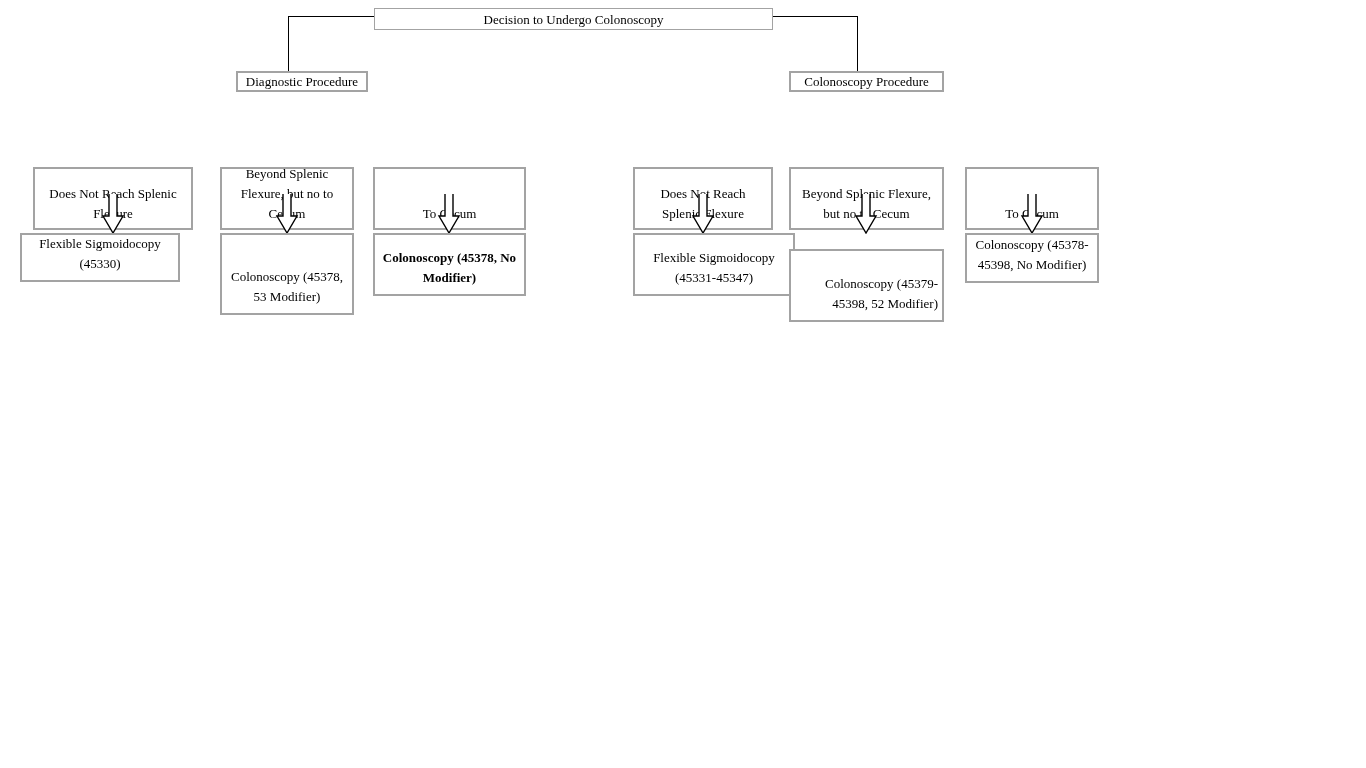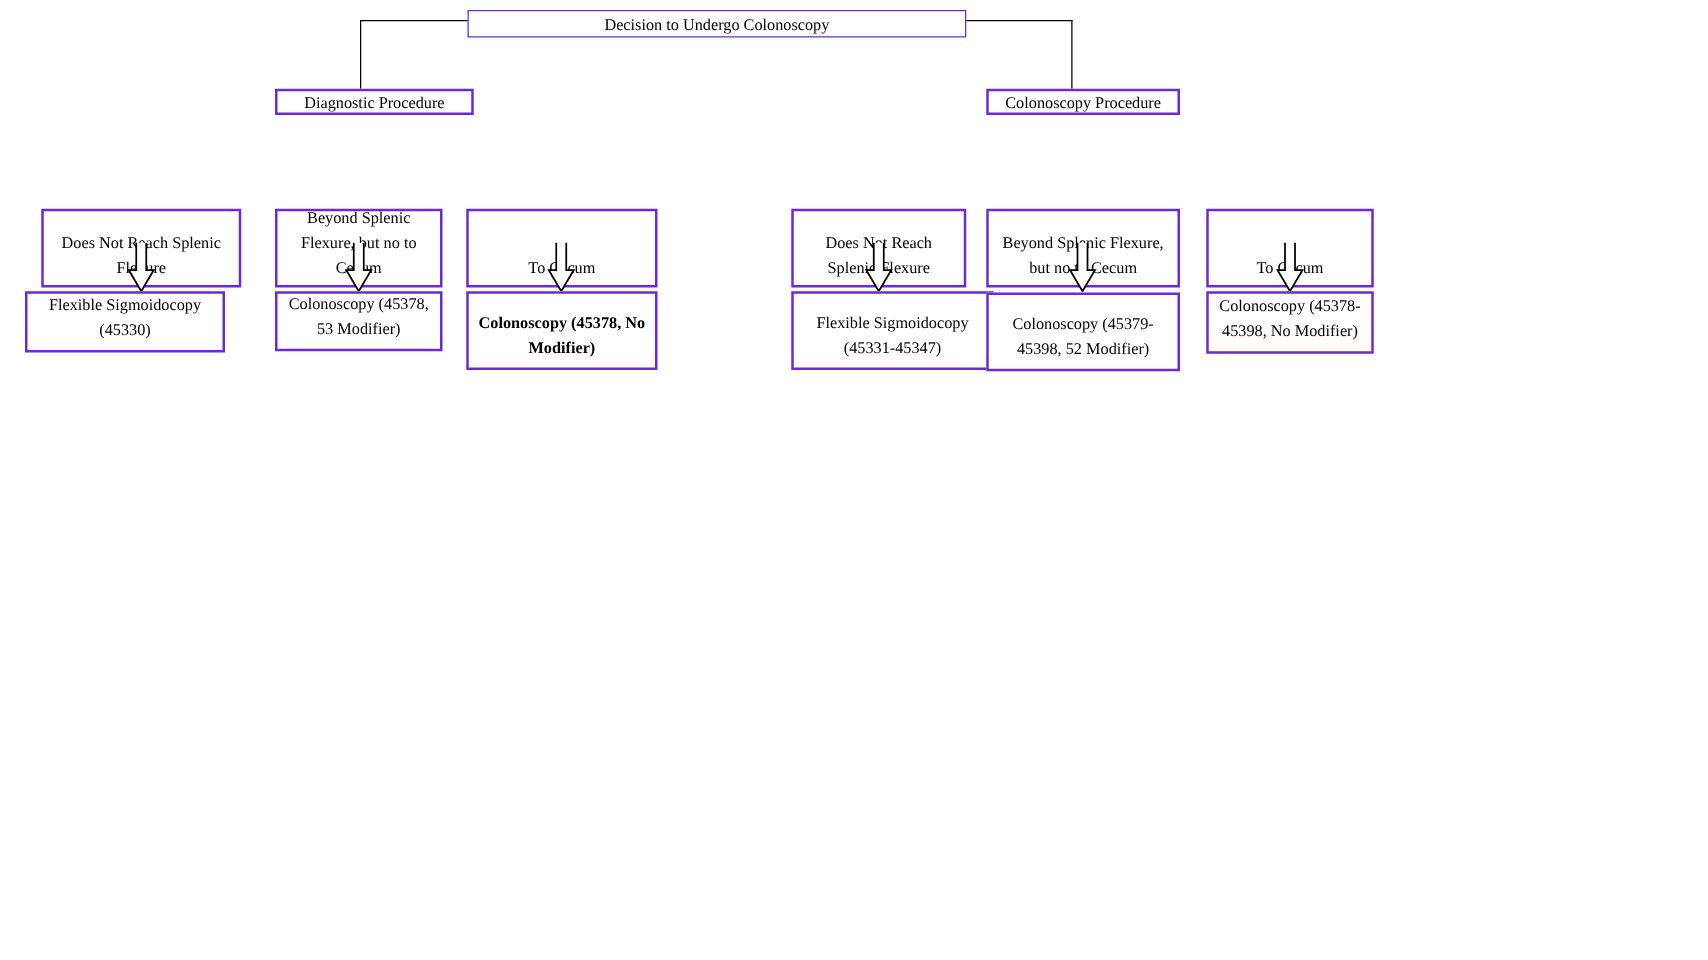--- a/index.html
+++ b/index.html
@@ -13,21 +13,21 @@
     height: 768px;
     background: #ffffff;
     font-family: "Liberation Serif", "DejaVu Serif", serif;
     font-size: 13px;
     color: #000000;
     overflow: hidden;
   }
   .node {
     position: absolute;
     background: #ffffff;
-    border: 2px solid #6d28d9;
+    border: 2px solid #a3a3a3;
     box-sizing: border-box;
     display: flex;
     justify-content: center;
     text-align: center;
     line-height: 20px;
   }
   .node.root {
     border-width: 1px;
     align-items: center;
     line-height: 17px;
@@ -67,21 +67,21 @@
 </head>
 <body>
 
 <div id="canvas">
 
   <div class="node root" style="left:374px; top:8px; width:399px; height:22px;">Decision to Undergo Colonoscopy</div>
 
   <div class="connector left-elbow" style="left:288px; top:16px; width:86px; height:55px;"></div>
   <div class="connector right-elbow" style="left:773px; top:16px; width:85px; height:55px;"></div>
 
-  <div class="node branch" style="left:220px; top:71px; width:159px; height:21px;">Diagnostic Procedure</div>
+  <div class="node branch" style="left:236px; top:71px; width:132px; height:21px;">Diagnostic Procedure</div>
   <div class="node branch" style="left:789px; top:71px; width:155px; height:21px;">Colonoscopy Procedure</div>
 
   <div class="node condition" style="left:33px; top:131px; width:160px; height:63px;">Does Not Reach Splenic Flexure</div>
   <div class="node condition" style="left:220px; top:131px; width:134px; height:63px;">Beyond Splenic Flexure, but no to Cecum</div>
   <div class="node condition" style="left:373px; top:131px; width:153px; height:63px;">To Cecum</div>
 
   <div class="node condition" style="left:633px; top:131px; width:140px; height:63px;">Does Not Reach Splenic Flexure</div>
   <div class="node condition" style="left:789px; top:131px; width:155px; height:63px;">Beyond Splenic Flexure, but no to Cecum</div>
   <div class="node condition" style="left:965px; top:131px; width:134px; height:63px;">To Cecum</div>
 
@@ -98,20 +98,20 @@
         <path d="M 8 0 L 8 22 L 2 22 L 12 39 L 22 22 L 16 22 L 16 0" fill="#ffffff" stroke="#000000" stroke-width="1.4" stroke-linejoin="miter"></path>
       </svg></div>
   <div class="arrow" style="left:854px; top:194px;"><svg width="24" height="40" viewBox="0 0 24 40" xmlns="http://www.w3.org/2000/svg">
         <path d="M 8 0 L 8 22 L 2 22 L 12 39 L 22 22 L 16 22 L 16 0" fill="#ffffff" stroke="#000000" stroke-width="1.4" stroke-linejoin="miter"></path>
       </svg></div>
   <div class="arrow" style="left:1020px; top:194px;"><svg width="24" height="40" viewBox="0 0 24 40" xmlns="http://www.w3.org/2000/svg">
         <path d="M 8 0 L 8 22 L 2 22 L 12 39 L 22 22 L 16 22 L 16 0" fill="#ffffff" stroke="#000000" stroke-width="1.4" stroke-linejoin="miter"></path>
       </svg></div>
 
   <div class="node procedure" style="left:20px; top:233px; width:160px; height:49px;font-family:Liberation Serif, serif;">Flexible Sigmoidocopy (45330)</div>
-  <div class="node procedure" style="left:220px; top:233px; width:134px; height:48px;">Colonoscopy (45378, 53 Modifier)</div>
+  <div class="node procedure" style="left:220px; top:233px; width:134px; height:82px;">Colonoscopy (45378, 53 Modifier)</div>
   <div class="node procedure" style="left:373px; top:233px; width:153px; height:63px;font-weight:bold;">Colonoscopy (45378, No Modifier)</div>
 
   <div class="node procedure" style="left:633px; top:233px; width:162px; height:63px;">Flexible Sigmoidocopy (45331-45347)</div>
-  <div class="node procedure" style="left:789px; top:234px; width:155px; height:63px;">Colonoscopy (45379-45398, 52 Modifier)</div>
+  <div class="node procedure" style="left:789px; top:249px; width:155px; height:73px;text-align:right;">Colonoscopy (45379-45398, 52 Modifier)</div>
   <div class="node procedure" style="left:965px; top:233px; width:134px; height:50px;">Colonoscopy (45378-45398, No Modifier)</div>
 
 </div>
 
 </body></html>

